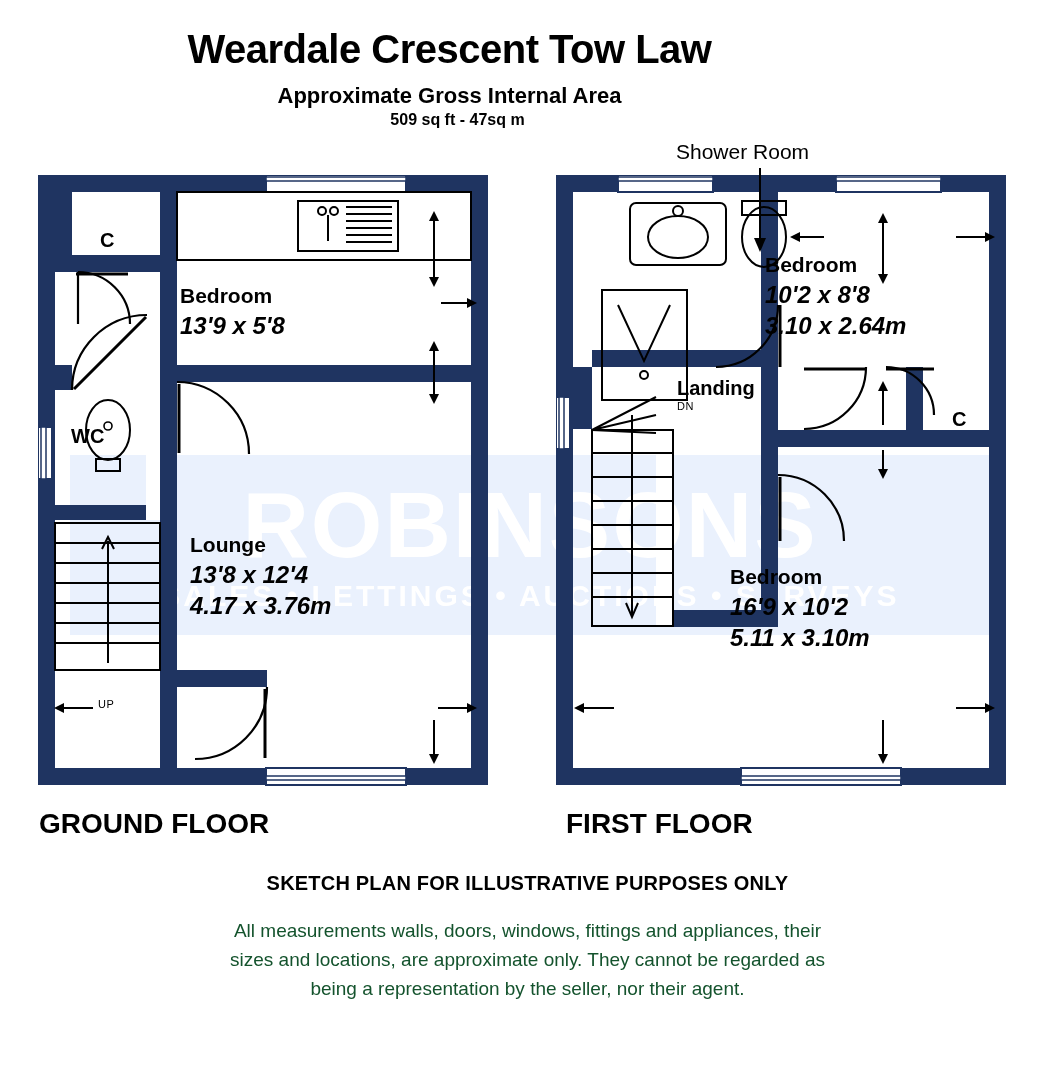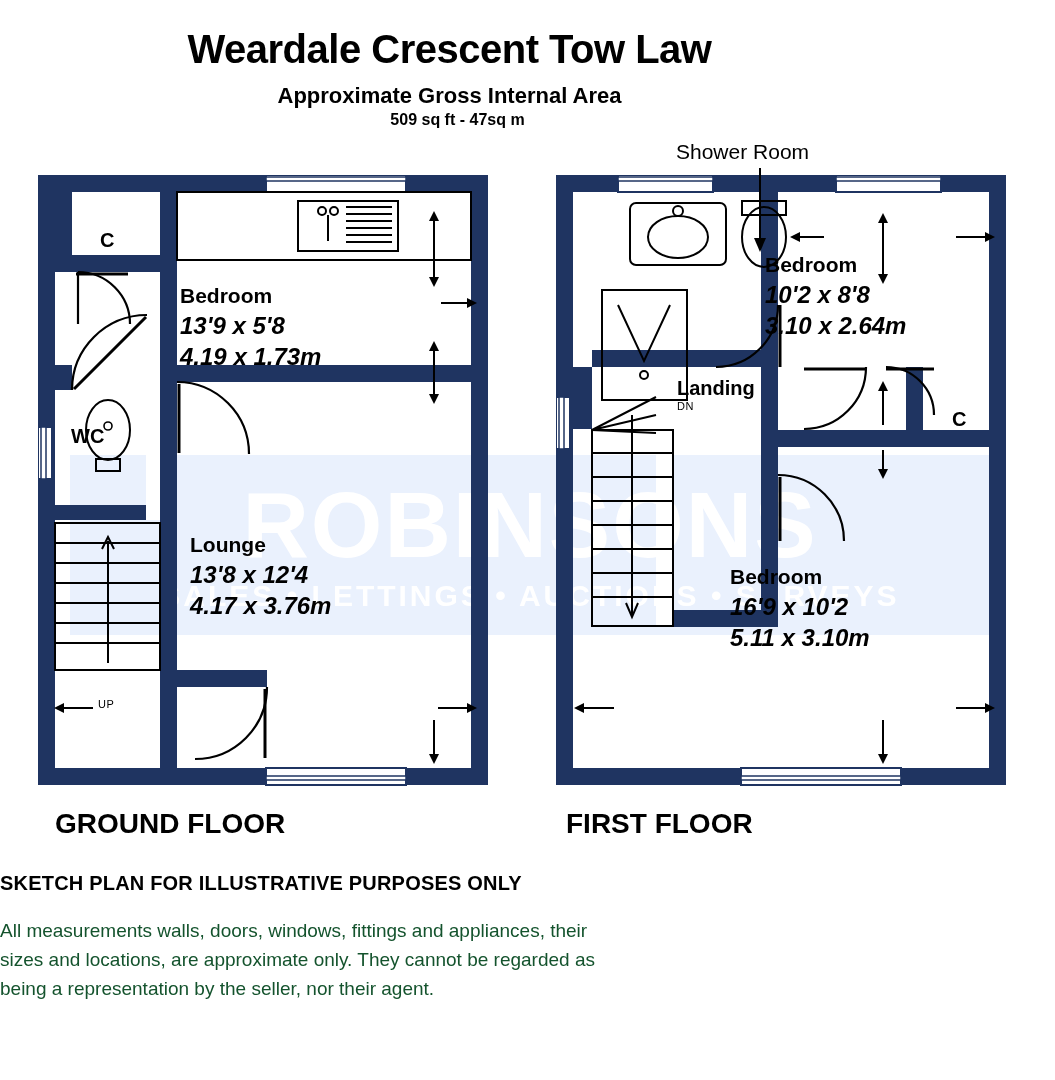--- a/index.html
+++ b/index.html
@@ -80,21 +80,21 @@
     z-index: 3;
   }
   .plan svg { display: block; }
 
   .floor-label {
     position: absolute;
     font-size: 28px;
     font-weight: bold;
     z-index: 4;
   }
-  #ground-floor-label { left: 55px; top: 808px; }
+  #ground-floor-label { left: 39px; top: 808px; }
   #first-floor-label  { left: 566px; top: 808px; }
 
   
   .room-label {
     position: absolute;
     z-index: 5;
     text-align: left;
     font-weight: bold;
     line-height: 1.32;
     white-space: nowrap;
@@ -122,21 +122,21 @@
     font-size: 21px;
     font-weight: normal;
   }
 
   
   .footer {
     position: absolute;
     left: 0;
     top: 872px;
     width: 1055px;
-    text-align: left;
+    text-align: center;
   }
   .disclaimer-title {
     font-size: 20px;
     font-weight: bold;
     letter-spacing: .2px;
   }
   .disclaimer-body {
     font-size: 19px;
     line-height: 1.52;
     margin-top: 22px;
@@ -370,21 +370,20 @@
 
 <div class="callout" id="shower-callout" style="left:676px; top:140px;">Shower Room</div>
 <svg class="plan" style="left:740px; top:168px;" width="40" height="100">
   <line x1="20" y1="0" x2="20" y2="78" stroke="#000" stroke-width="2"></line>
   <path d="M14,70 L20,84 L26,70" fill="#000"></path>
 </svg>
 
 <div class="room-label" style="left:180px; top:282px; width:270px;">
   <div class="rname">Bedroom</div>
   <div class="rdim">13'9 x 5'8</div>
-  <div class="rdim">4.19 x 1.73m</div>
 </div>
 
 <div class="room-label" style="left:190px; top:531px; width:270px;">
   <div class="rname">Lounge</div>
   <div class="rdim">13'8 x 12'4</div>
   <div class="rdim">4.17 x 3.76m</div>
 </div>
 
 <div class="small-label" style="left:100px; top:229px;">C</div>
 <div class="small-label" style="left:71px; top:425px;">WC</div>

